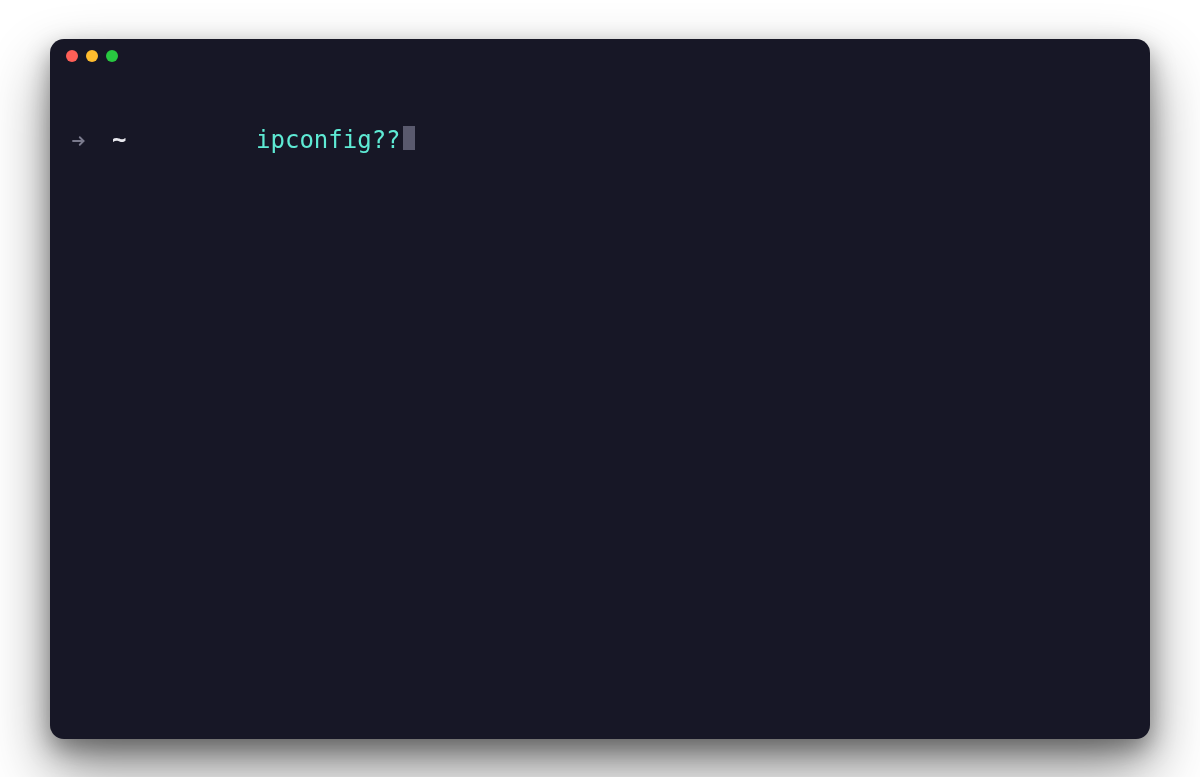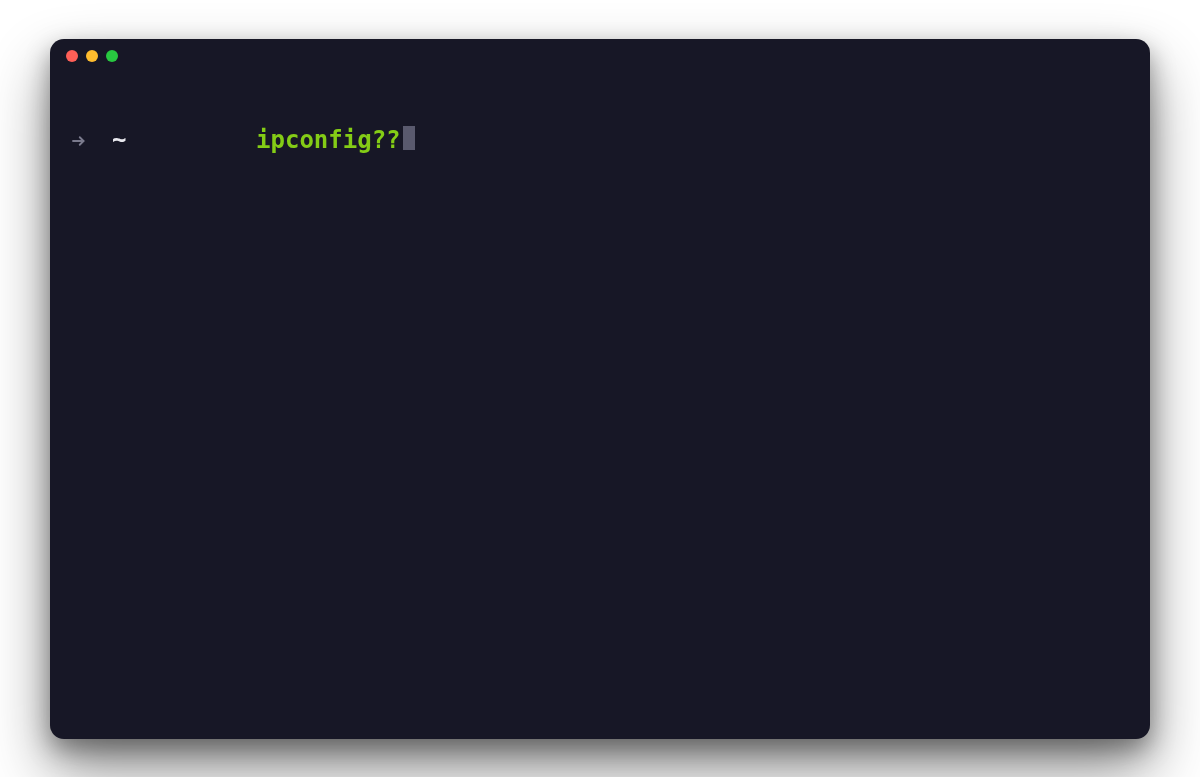--- a/index.html
+++ b/index.html
@@ -59,22 +59,22 @@
       color: #7a7a8c;
       display: inline-flex;
       align-items: center;
     }
     .prompt-tilde {
       color: #e8e8ee;
       font-weight: 700;
       margin-left:10px;
     }
     .prompt-command {
-      color: #84cc16;
-      font-weight: 700;
+      color: #5eead4;
+      font-weight: 400;
     }
     .cursor-block {
       display: inline-block;
       width: 12px;
       height: 24px;
       background: #5a5a6e;
       margin-left: 2px;
       vertical-align: -2px;
     }
   </style>

